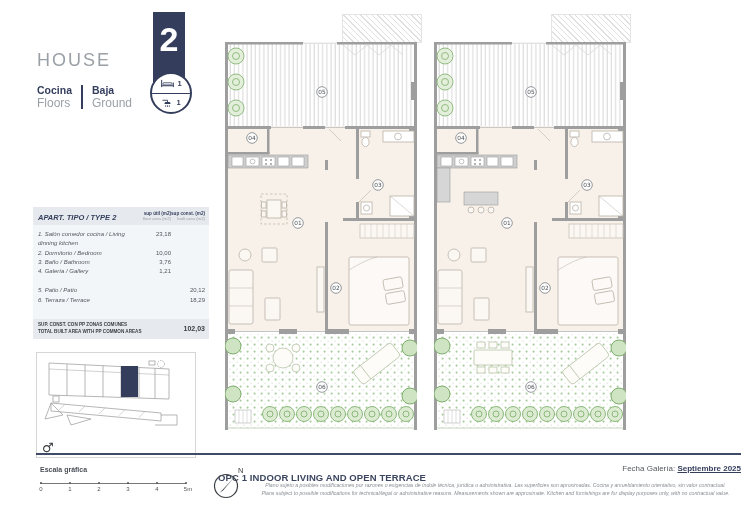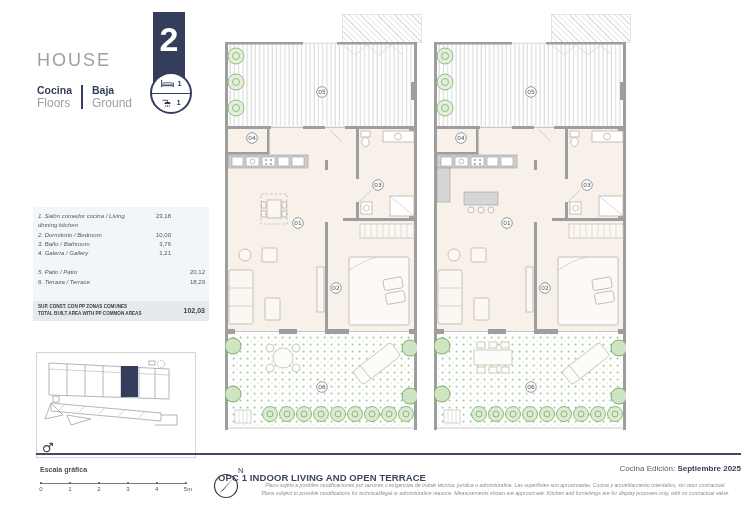--- a/index.html
+++ b/index.html
@@ -67,21 +67,21 @@
   
   .footer-divider{left:36px;top:453px;width:705px;height:1.5px;background:#3f4a66;}
   .scale-label{left:40px;top:466px;font-size:7px;font-weight:bold;color:#4a4f57;}
   .scale-bar{left:40px;top:477px;width:150px;height:18px;}
   .scale-line{position:absolute;left:0;top:6px;width:146px;height:1px;background:#777;}
   .scale-dot{position:absolute;top:5px;width:2.4px;height:2.4px;background:#555;border-radius:50%;}
   .scale-tick{position:absolute;top:9px;font-size:6px;color:#555;transform:translateX(-50%);}
   .north{left:213px;top:470px;}
   .north-label{left:238px;top:466px;font-size:7.5px;color:#3c4043;}
   .edition{right:15px;top:464px;font-size:8px;color:#55595f;white-space:nowrap;}
-  .edition b{color:#343e5c;}
+  .edition b{color:#343e5c;text-decoration:underline;}
   .disclaimer{left:250px;right:15px;top:481px;text-align:center;font-size:5.2px;font-style:italic;
               color:#8a8f94;line-height:1.6;}
 </style>
 </head>
 <body>
 
 <div class="page">
 
   <div class="abs title-en">HOUSE</div>
   <div class="abs floors-row">
@@ -110,20 +110,31 @@
       <svg width="13" height="10" viewBox="0 0 14 11">
         <path d="M1.5 2.5 H7 V4.5" stroke="#343e5c" stroke-width="1" fill="none"></path>
         <path d="M4.5 4.5 h5 l1 2.2 h-7 z" fill="#343e5c"></path>
         <path d="M5 8 v1.8 M7 8 v1.8 M9 8 v1.8" stroke="#343e5c" stroke-width="0.9" fill="none"></path>
       </svg>
       <span class="badge-count">1</span>
     </div>
   </div>
 
   <div class="abs area-table">
+    <div class="t-head">
+      <div class="t-title">APART. TIPO / TYPE 2</div>
+      <div class="t-colh">
+        <div class="es">sup útil (m2)</div>
+        <div class="en">floor area (m2)</div>
+      </div>
+      <div class="t-colh">
+        <div class="es">sup const. (m2)</div>
+        <div class="en">built area (m2)</div>
+      </div>
+    </div>
     <div class="t-body">
       <div class="t-row">
         <div class="r-label">1. Salón comedor cocina / Living dinning kitchen</div>
         <div class="r-v1">23,18</div>
         <div class="r-v2"></div>
       </div>
       <div class="t-row">
         <div class="r-label">2. Dormitorio / Bedroom</div>
         <div class="r-v1">10,00</div>
         <div class="r-v2"></div>
@@ -609,20 +620,20 @@
     <span class="scale-tick" style="left:88px">3</span>
     <span class="scale-tick" style="left:117px">4</span>
     <span class="scale-tick" style="left:148px">5m</span>
   </div>
   <svg class="abs north" width="30" height="30" viewBox="0 0 30 30">
     <circle cx="13" cy="16" r="11.5" fill="none" stroke="#3c4043" stroke-width="1.2"></circle>
     <polygon points="6.5,23 21.5,7 10,20.5" fill="#3c4043"></polygon>
   </svg>
   <div class="abs north-label">N</div>
   <div class="abs edition">
-    <span>Cocina Edición:</span> <b>Septiembre 2025</b>
+    <span>Fecha Galería:</span> <b>Septiembre 2025</b>
   </div>
   <div class="abs disclaimer">
     <div>Plano sujeto a posibles modificaciones por razones o exigencias de índole técnica, jurídica o administrativa. Las superficies son aproximadas. Cocina y amueblamiento orientativo, sin valor contractual.</div>
     <div>Plans subject to possible modifications for technical/legal or administrative reasons. Measurements shown are approximate. Kitchen and furnishings are for display purposes only, with no contractual value.</div>
   </div>
 
 </div>
 
 </body></html>

